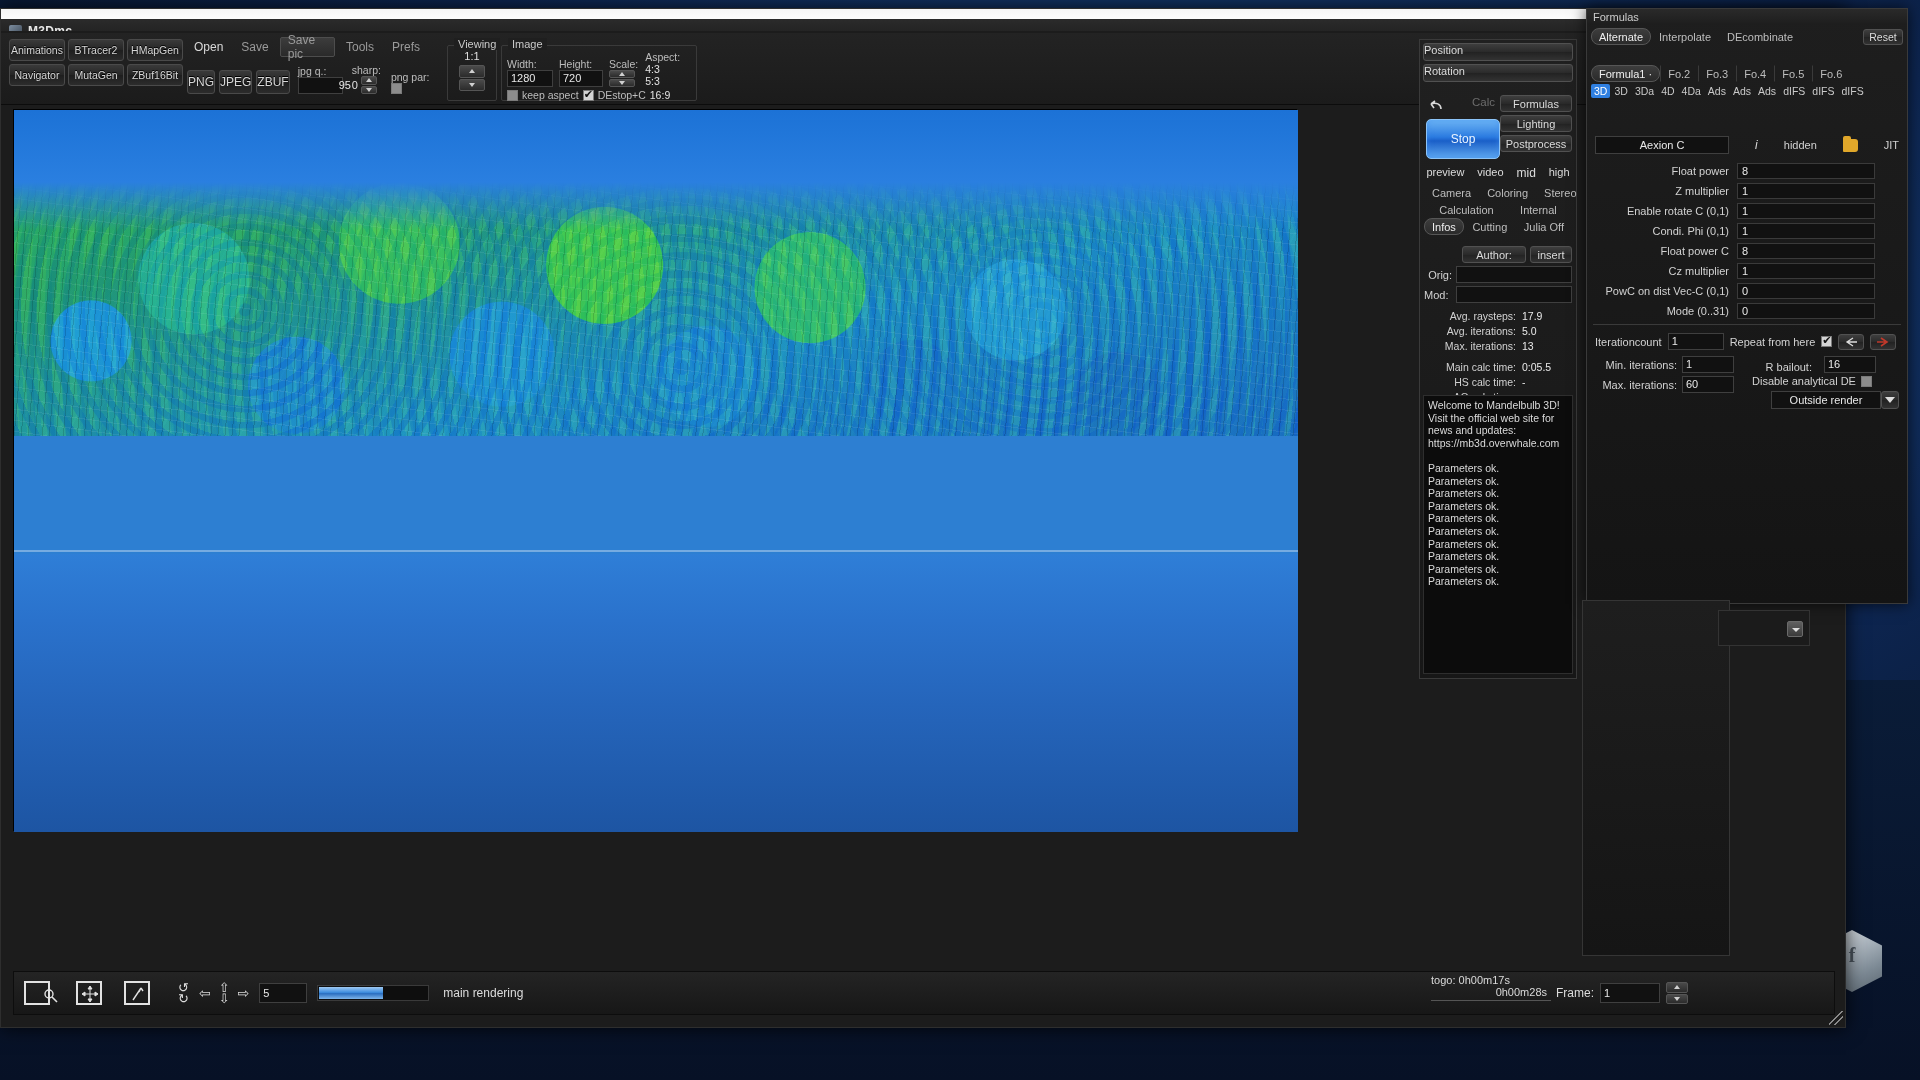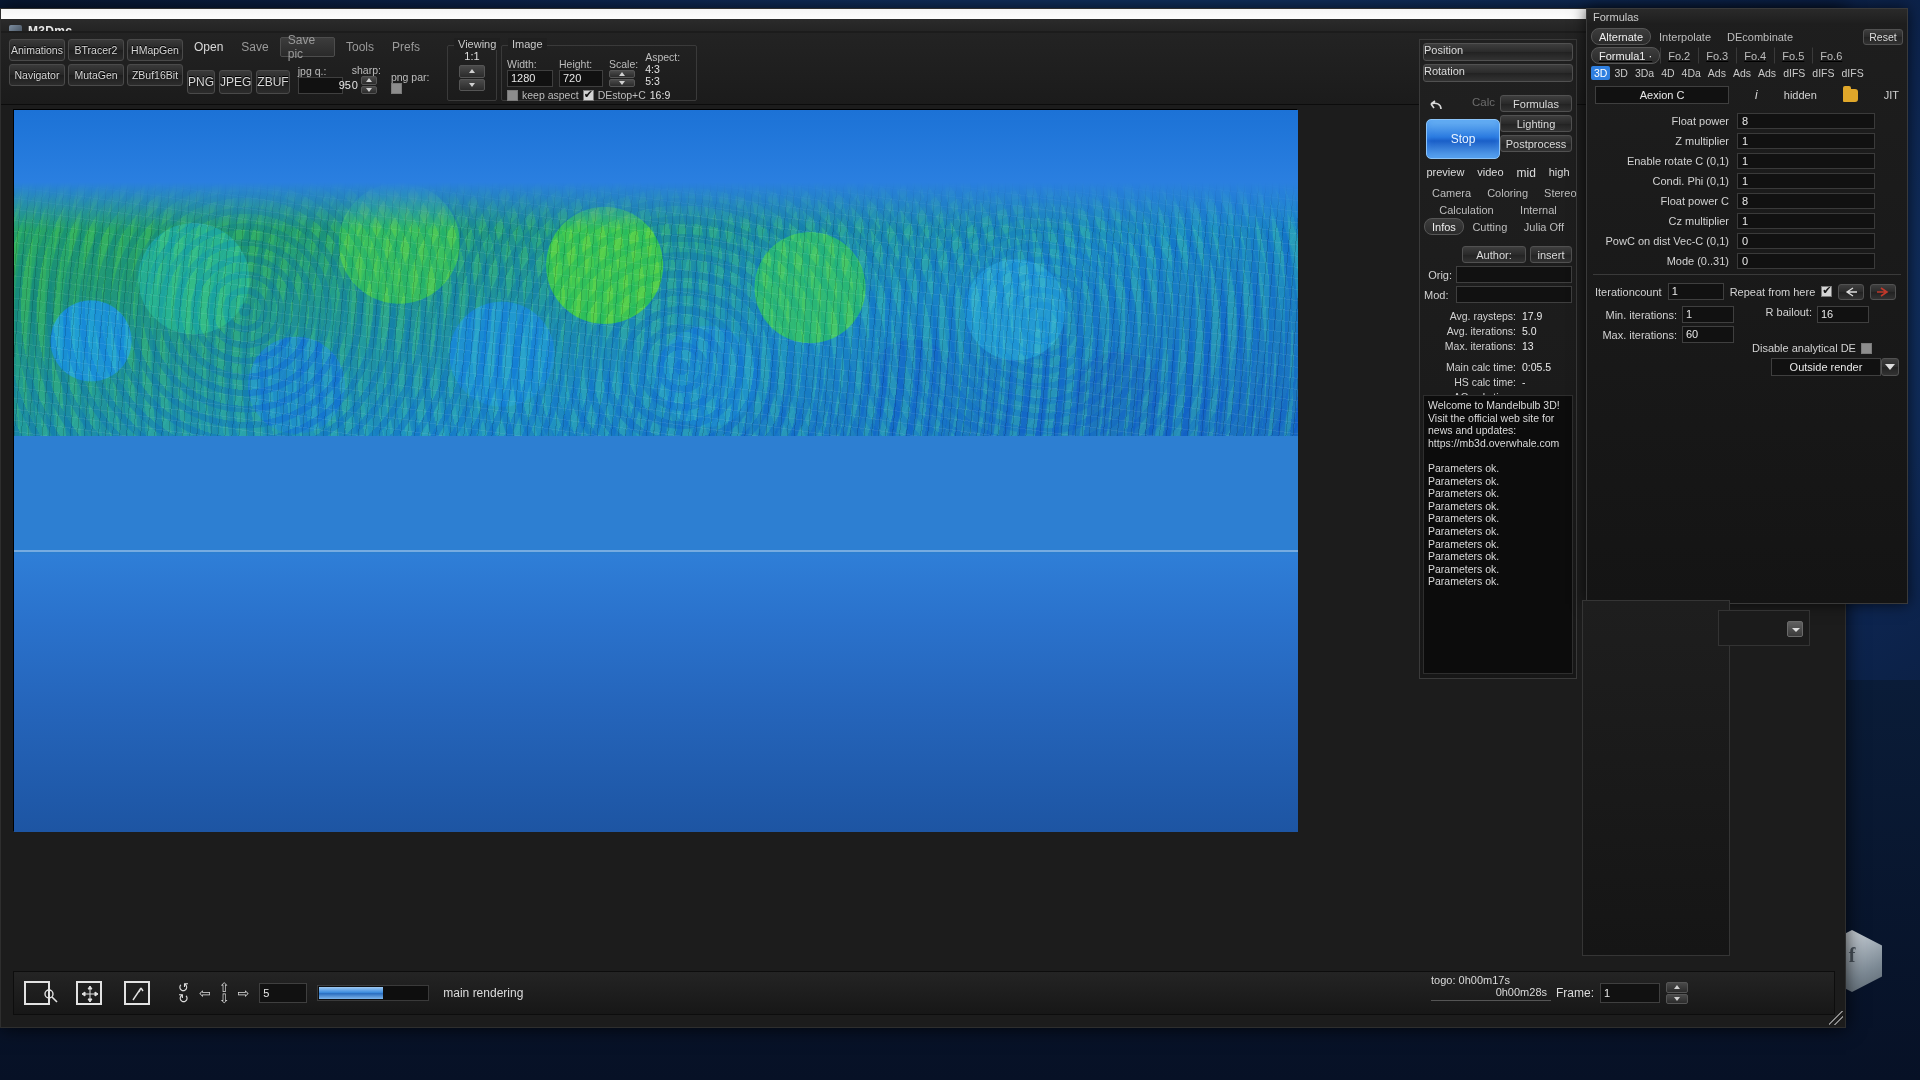--- a/index.html
+++ b/index.html
@@ -645,21 +645,21 @@
 <div id="formulas-win">
   <div class="fw-title">Formulas</div>
 
   <div class="tabrow" style="justify-content:flex-start;margin-top:3px;">
     <span class="tab sel">Alternate</span>
     <span class="tab">Interpolate</span>
     <span class="tab">DEcombinate</span>
     <span class="btn3d" style="margin-left:auto;width:40px;height:16px;font-size:10.5px;">Reset</span>
   </div>
 
-  <div class="tabrow" style="margin-top:2px;text-decoration:underline;">
+  <div class="tabrow" style="margin-top:20px;">
     <span class="tab sel">Formula1 ·</span>
     <span class="tab sep">Fo.2</span>
     <span class="tab sep">Fo.3</span>
     <span class="tab sep">Fo.4</span>
     <span class="tab sep">Fo.5</span>
     <span class="tab sep">Fo.6</span>
   </div>
 
   <div class="typerow" id="typerow">
       <span class="typ sel">3D</span>
@@ -668,21 +668,21 @@
       <span class="typ">4D</span>
       <span class="typ">4Da</span>
       <span class="typ">Ads</span>
       <span class="typ">Ads</span>
       <span class="typ">Ads</span>
       <span class="typ">dIFS</span>
       <span class="typ">dIFS</span>
       <span class="typ">dIFS</span>
     </div>
 
-  <div style="display:flex;align-items:center;gap:26px;padding:6px 8px 0;">
+  <div style="display:flex;align-items:center;gap:26px;padding:6px 8px 0;margin-top:32px;">
     <span class="mb-input" style="width:152px;height:18px;line-height:16px;text-align:center;">Aexion C</span>
     <span style="color:#d8d8d8;font-size:12px;font-style:italic;">i</span>
     <span style="color:#d2d2d2;font-size:11px;">hidden</span>
     <span class="folder-ico"></span>
     <span style="color:#d2d2d2;font-size:11px;">JIT</span>
   </div>
 
   <div id="param-list" style="margin-top:8px;">
       <div class="prow">
         <span class="plab">Float power</span>
@@ -742,21 +742,21 @@
       <div style="display:flex;align-items:center;gap:5px;margin-bottom:3px;">
         <span style="color:#d2d2d2;font-size:11px;width:82px;text-align:right;">Min. iterations:</span>
         <span class="mb-input" style="width:52px;">1</span>
       </div>
       <div style="display:flex;align-items:center;gap:5px;">
         <span style="color:#d2d2d2;font-size:11px;width:82px;text-align:right;">Max. iterations:</span>
         <span class="mb-input" style="width:52px;">60</span>
       </div>
     </div>
     <div style="flex:1;">
-      <div style="display:flex;align-items:flex-start;gap:5px;margin-bottom:19px;">
+      <div style="display:flex;align-items:flex-end;gap:12px;margin-bottom:2px;">
         <span style="color:#d2d2d2;font-size:11px;width:60px;text-align:right;">R bailout:</span>
         <span class="mb-input" style="width:52px;">16</span>
       </div>
       <div style="display:flex;align-items:center;gap:5px;">
         <span style="color:#d2d2d2;font-size:11px;">Disable analytical DE</span>
         <span class="chk off"></span>
       </div>
       <div style="display:flex;justify-content:flex-end;margin-top:4px;">
         <span class="mb-input" style="width:110px;height:18px;line-height:16px;text-align:center;position:relative;">Outside render</span>
         <span class="btn3d" style="width:18px;height:18px;">

